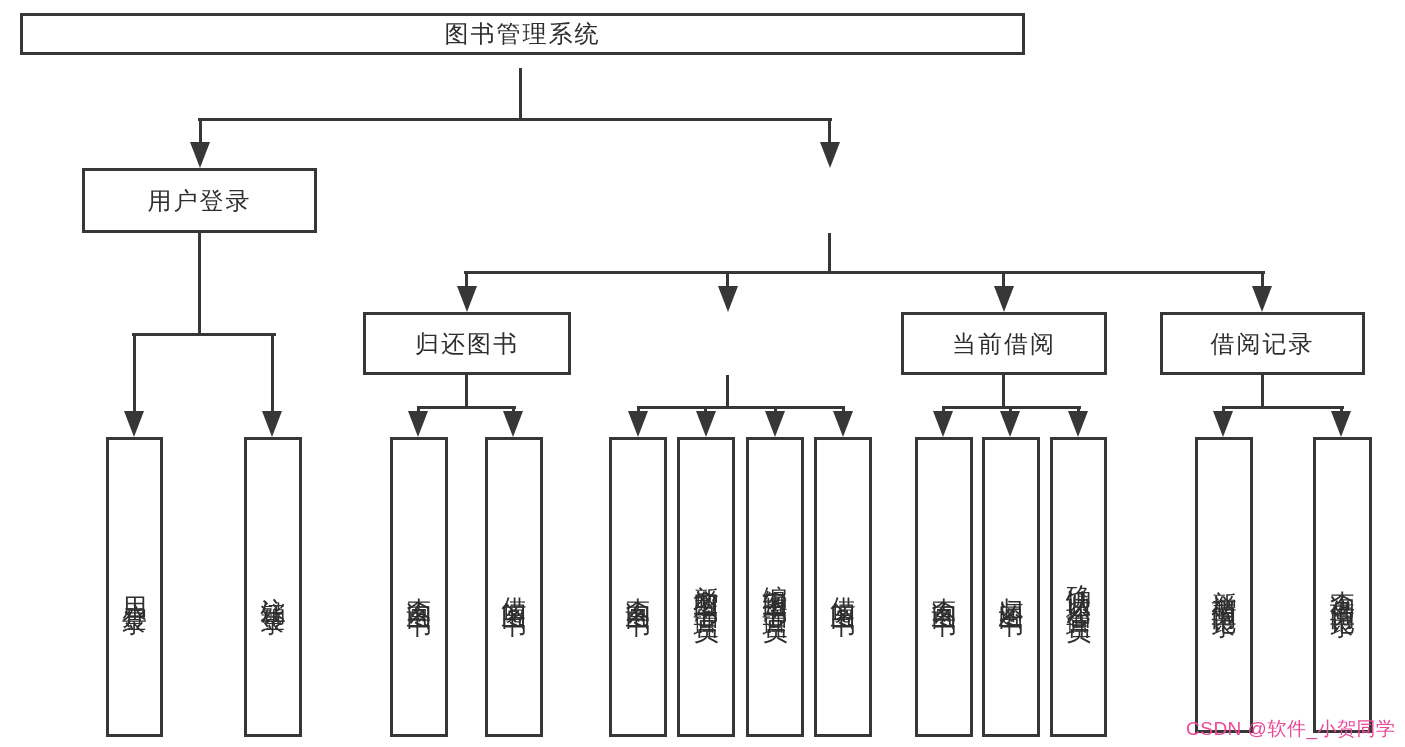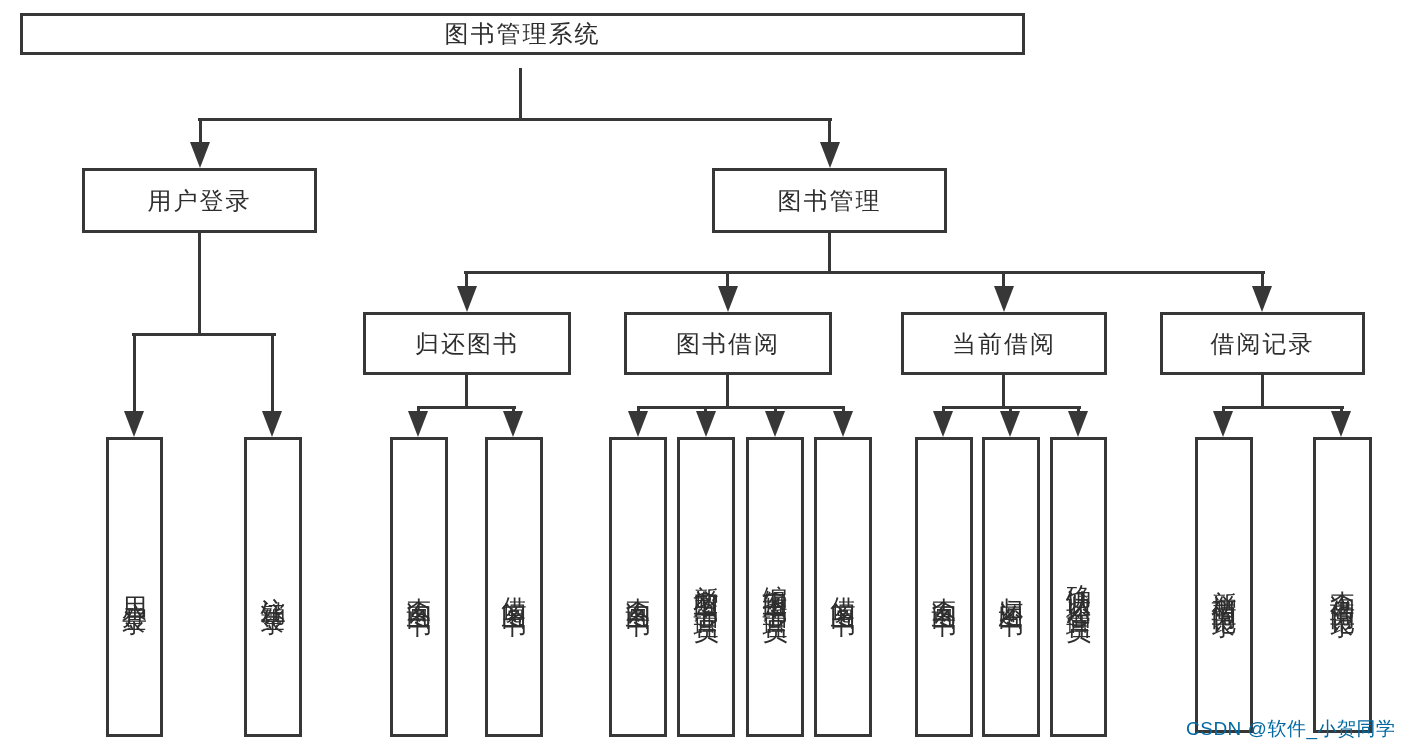--- a/index.html
+++ b/index.html
@@ -40,21 +40,21 @@
     border-left:10px solid transparent;
     border-right:10px solid transparent;
     border-top:26px solid #373737;
     z-index:1;
   }
   .watermark{
     position:absolute;
     left:1186px;top:716px;
     font-size:19px;
     letter-spacing:0.5px;
-    color:#0369a1;
+    color:#ec4899;
     z-index:5;
     white-space:nowrap;
   }
 </style>
 </head>
 <body>
 
 <div id="canvas">
 
   <div class="vline" style="left:519px;top:68px;height:53px"></div>
@@ -116,29 +116,23 @@
   <div class="vline" style="left:1340px;top:406px;height:8px"></div>
   <div class="arr" style="left:1331px;top:411px"></div>
 
   <div class="box" style="left:20px;top:13px;width:1005px;height:42px">
     <span>图书管理系统</span>
   </div>
 
   <div class="box" style="left:82px;top:168px;width:235px;height:65px">
     <span>用户登录</span>
   </div>
-  <div class="box" style="left:712px;top:168px;width:235px;height:65px">
-    <span>图书管理</span>
-  </div>
 
   <div class="box" style="left:363px;top:312px;width:208px;height:63px">
     <span>归还图书</span>
-  </div>
-  <div class="box" style="left:624px;top:312px;width:208px;height:63px">
-    <span>图书借阅</span>
   </div>
   <div class="box" style="left:901px;top:312px;width:206px;height:63px">
     <span>当前借阅</span>
   </div>
   <div class="box" style="left:1160px;top:312px;width:205px;height:63px">
     <span>借阅记录</span>
   </div>
 
   <div class="box leaf" style="left:106px;top:437px;width:57px;height:300px">
     <span class="vtext">用户登录</span>

